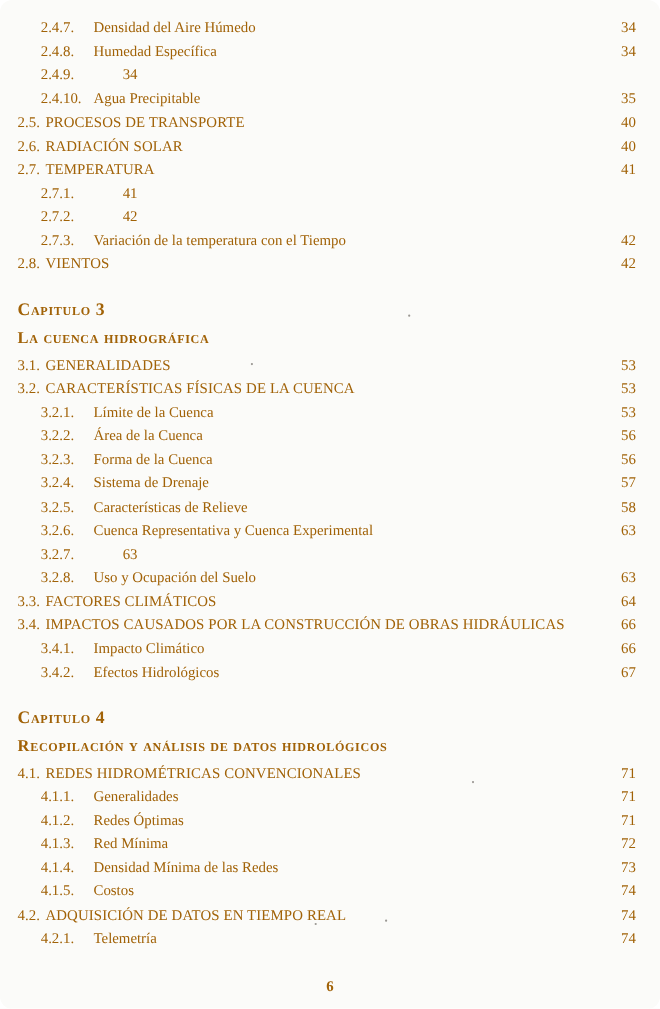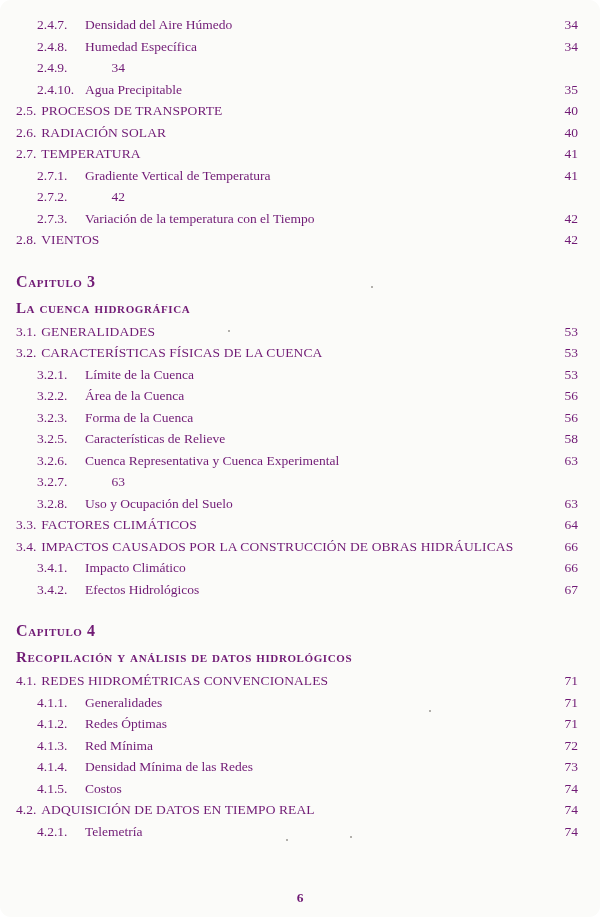--- a/index.html
+++ b/index.html
@@ -6,21 +6,21 @@
   body {
     width: 600px; height: 917px;
     font-family: "Liberation Serif", serif;
     background: #ffffff;
   }
   .page {
     position: relative;
     width: 600px; height: 917px;
     box-sizing: border-box;
     background: #fbfbf9;
-    color: #701a75;
+    color: #a16207;
     padding: 14px 22px 0 16px;
     overflow: hidden;
     border-radius: 11px;
   }
   .entries { display: block; }
   .entry {
     display: flex;
     align-items: baseline;
     height: 21.5px;
     line-height: 21.5px;
@@ -106,21 +106,20 @@
       <span class="title">RADIACIÓN SOLAR</span>
       <span class="page-ref">40</span>
     </div>
       <div class="entry" data-level="main">
       <span class="num">2.7.</span>
       <span class="title">TEMPERATURA</span>
       <span class="page-ref">41</span>
     </div>
       <div class="entry" data-level="sub">
       <span class="num">2.7.1.</span>
-      <span class="title">Gradiente Vertical de Temperatura</span>
       <span class="page-ref">41</span>
     </div>
       <div class="entry" data-level="sub">
       <span class="num">2.7.2.</span>
       <span class="page-ref">42</span>
     </div>
       <div class="entry" data-level="sub">
       <span class="num">2.7.3.</span>
       <span class="title">Variación de la temperatura con el Tiempo</span>
       <span class="page-ref">42</span>
@@ -156,20 +155,25 @@
     </div>
       <div class="entry" data-level="sub">
       <span class="num">3.2.2.</span>
       <span class="title">Área de la Cuenca</span>
       <span class="page-ref">56</span>
     </div>
       <div class="entry" data-level="sub">
       <span class="num">3.2.3.</span>
       <span class="title">Forma de la Cuenca</span>
       <span class="page-ref">56</span>
+    </div>
+      <div class="entry" data-level="sub">
+      <span class="num">3.2.4.</span>
+      <span class="title">Sistema de Drenaje</span>
+      <span class="page-ref">57</span>
     </div>
       <div class="entry" data-level="sub">
       <span class="num">3.2.5.</span>
       <span class="title">Características de Relieve</span>
       <span class="page-ref">58</span>
     </div>
       <div class="entry" data-level="sub">
       <span class="num">3.2.6.</span>
       <span class="title">Cuenca Representativa y Cuenca Experimental</span>
       <span class="page-ref">63</span>

